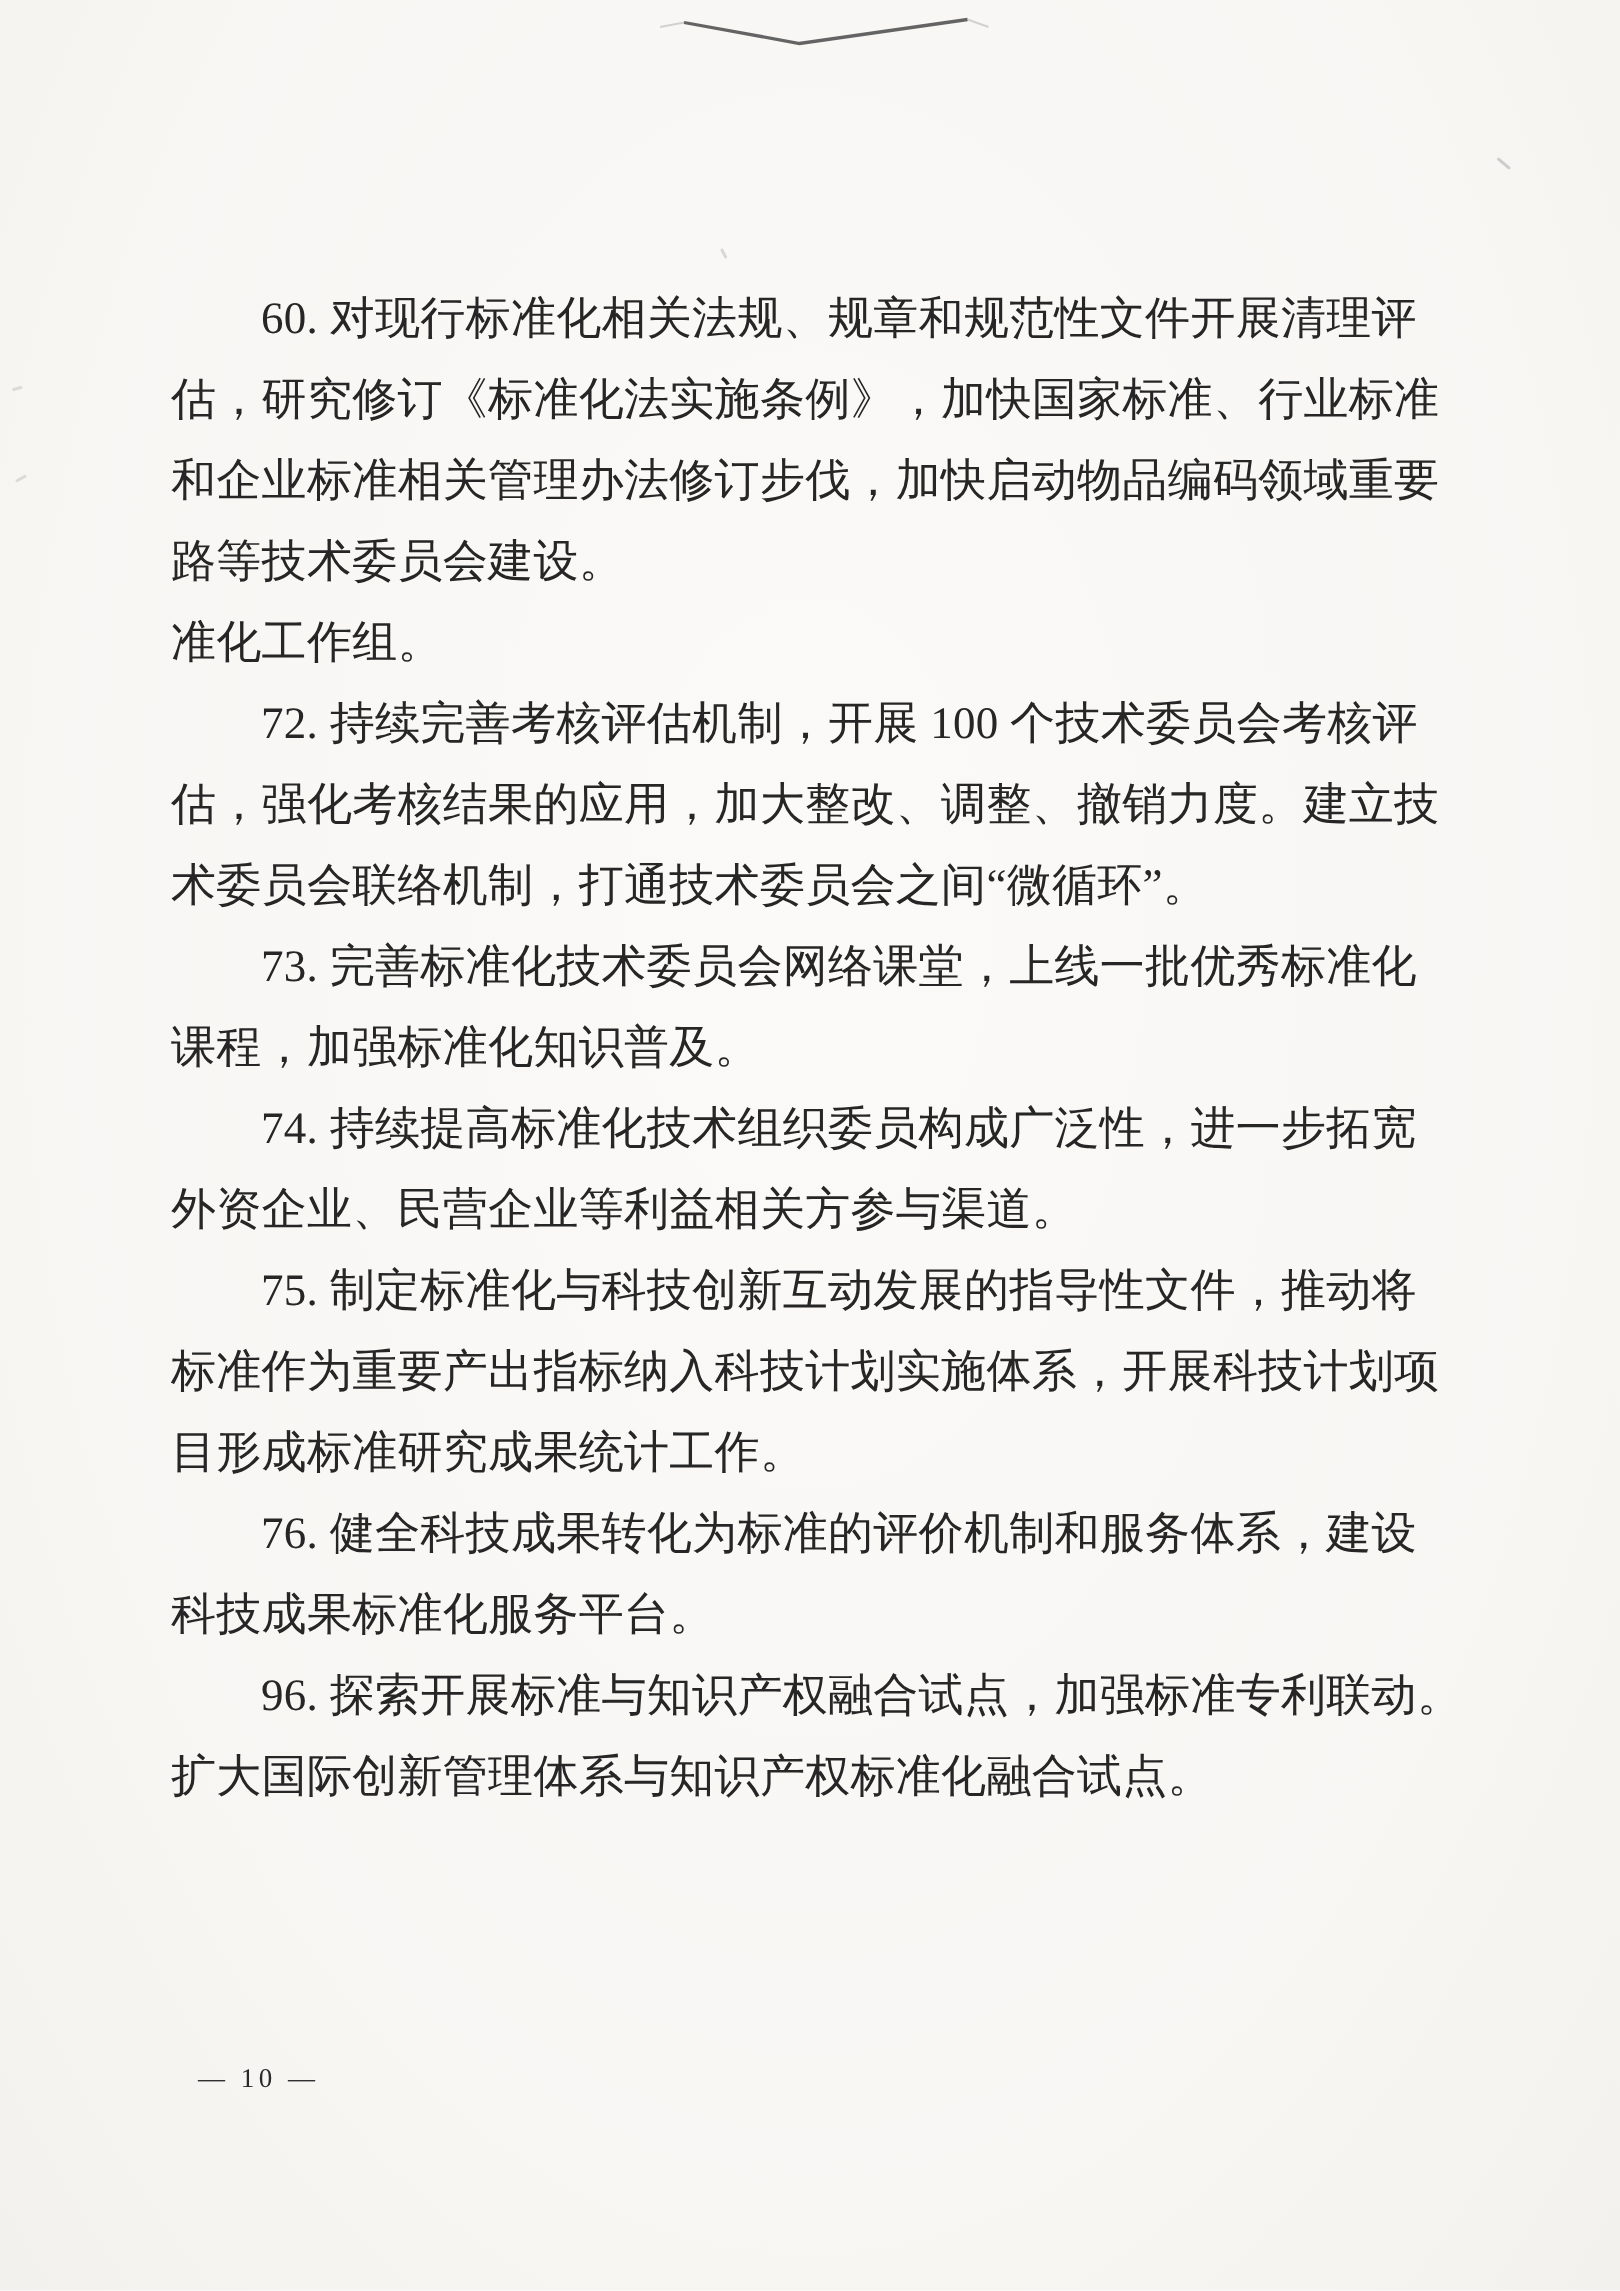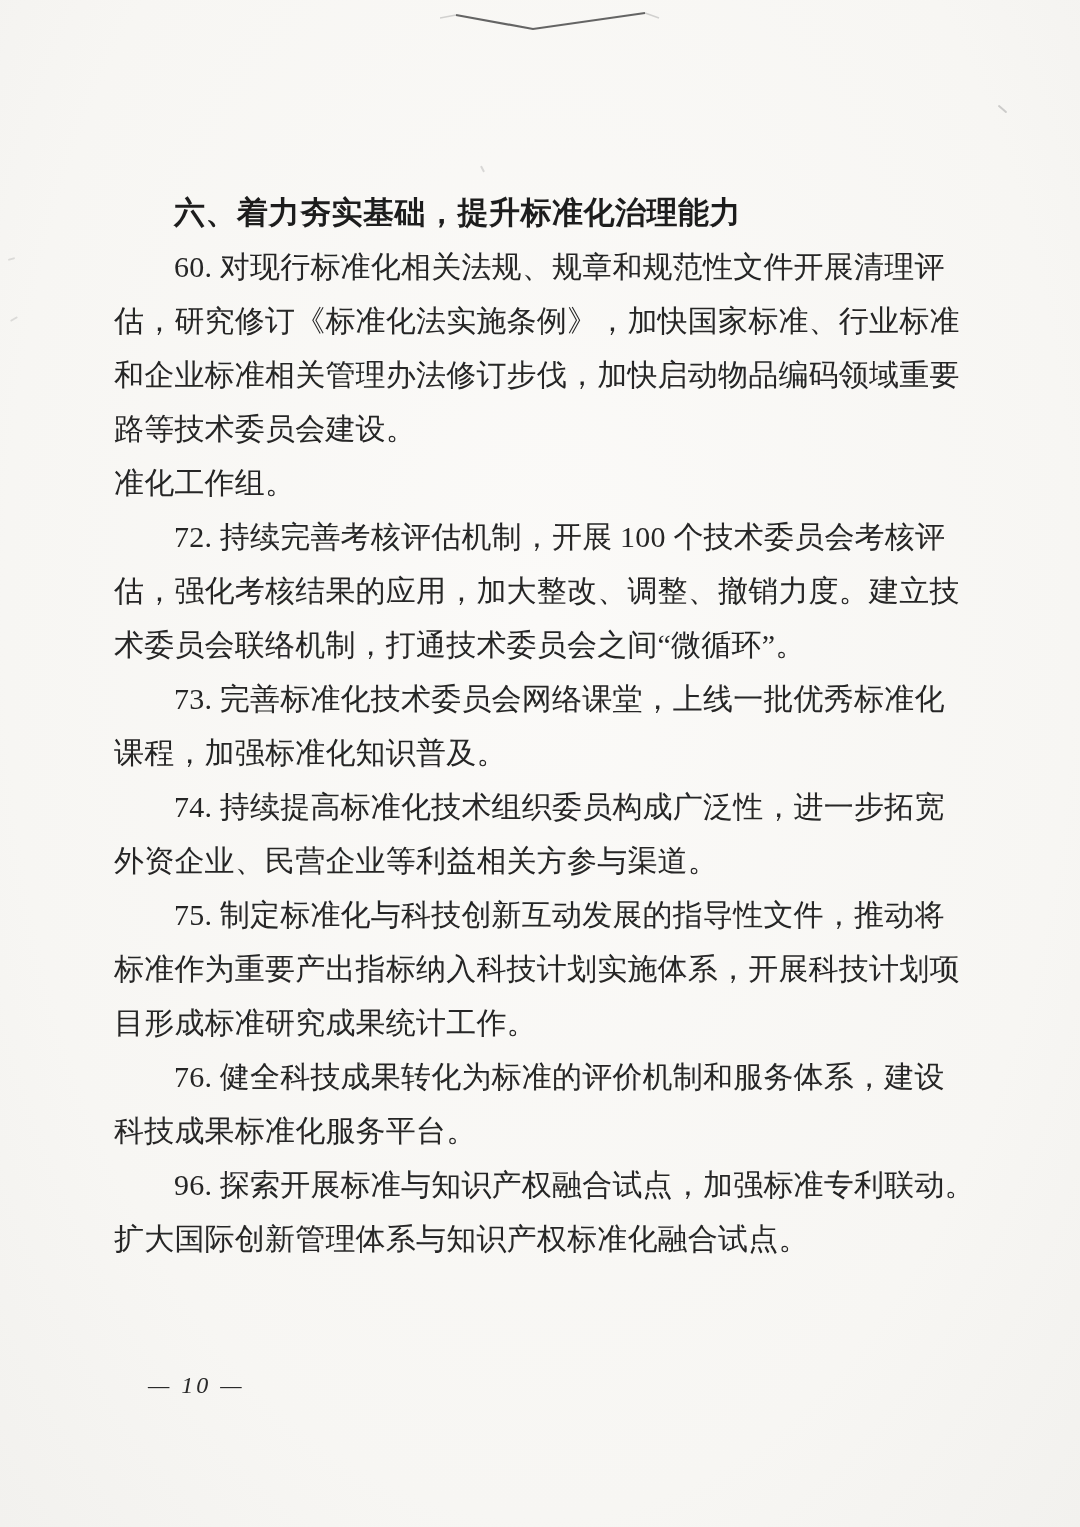--- a/index.html
+++ b/index.html
@@ -24,24 +24,23 @@
   }
   .line.indent { padding-left:60px; }
   .heading {
     font-family:"Liberation Sans","DejaVu Sans",sans-serif;
     font-weight:700;
     font-size:31px;
     color:#1d1d1d;
     letter-spacing:0.5px;
   }
   .page-number {
-    position:absolute; left:148px; top:1368px;
-    font-size:24px; letter-spacing:3px; color:#2a2a2a;
+    position:absolute; left:132px; top:1368px;
+    font-size:18px; letter-spacing:3px; color:#2a2a2a;
     line-height:34px;
-    font-style:italic;
   }
   .speck { position:absolute; background:#9a9a9a; opacity:0.45; border-radius:1px; }
   .speck1 { left:997px; top:108px; width:11px; height:2px; transform:rotate(40deg); }
   .speck2 { left:8px;  top:258px; width:7px;  height:2px; transform:rotate(-15deg); opacity:0.3; }
   .speck3 { left:10px; top:318px; width:8px;  height:2px; transform:rotate(-30deg); opacity:0.3; }
   .speck4 { left:479px; top:168px; width:7px; height:2px; transform:rotate(62deg); opacity:0.35; }
 </style>
 </head>
 <body>
 
@@ -52,21 +51,20 @@
     <polyline points="0,12 16,9" fill="none" stroke="#8a8a8a" stroke-width="1.4" opacity="0.35"></polyline>
     <polyline points="205,7 219,12" fill="none" stroke="#8a8a8a" stroke-width="1.4" opacity="0.35"></polyline>
   </svg>
 
   <div class="speck speck1"></div>
   <div class="speck speck2"></div>
   <div class="speck speck3"></div>
   <div class="speck speck4"></div>
 
   <div class="text-block">
-    <div class="line heading indent">六、着力夯实基础，提升标准化治理能力</div>
     <div class="line indent">60. 对现行标准化相关法规、规章和规范性文件开展清理评</div>
     <div class="line">估，研究修订《标准化法实施条例》，加快国家标准、行业标准</div>
     <div class="line">和企业标准相关管理办法修订步伐，加快启动物品编码领域重要</div>
     <div class="line">路等技术委员会建设。</div>
     <div class="line">准化工作组。</div>
     <div class="line indent">72. 持续完善考核评估机制，开展 100 个技术委员会考核评</div>
     <div class="line">估，强化考核结果的应用，加大整改、调整、撤销力度。建立技</div>
     <div class="line">术委员会联络机制，打通技术委员会之间“微循环”。</div>
     <div class="line indent">73. 完善标准化技术委员会网络课堂，上线一批优秀标准化</div>
     <div class="line">课程，加强标准化知识普及。</div>

